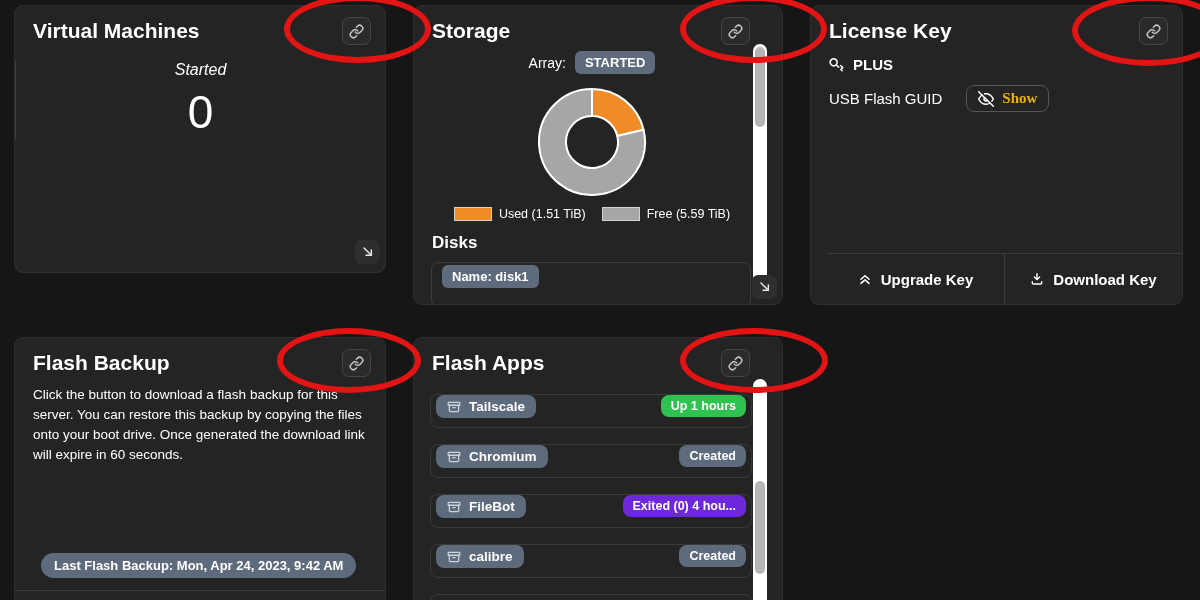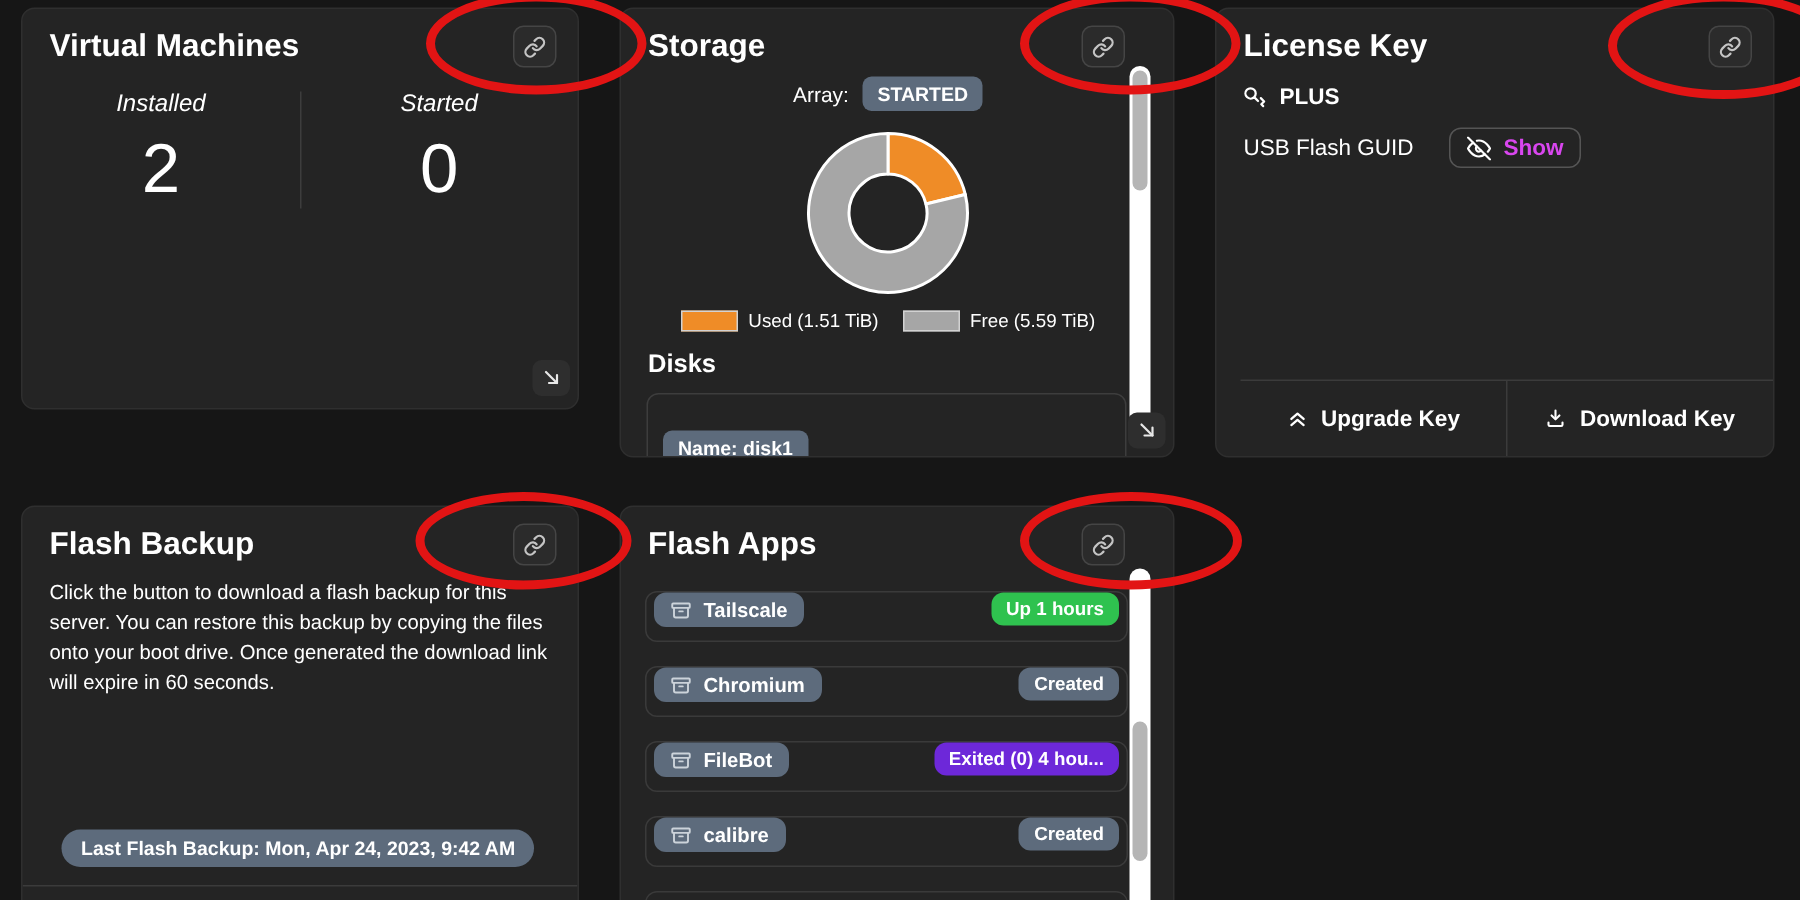--- a/index.html
+++ b/index.html
@@ -50,44 +50,44 @@
     padding: 4px 10px; border-radius: 6px; display: inline-flex; align-items: center; gap: 8px;
   }
   .donut-wrap { display: flex; justify-content: center; margin: 9px 30px 0 18px; }
   .legend { display: flex; justify-content: center; align-items: center; gap: 16px;
             margin: 6px 30px 0 18px; height: 16px; }
   .legend-item { display: flex; align-items: flex-start; gap: 7px; font-size: 12.5px; }
   .legend-swatch { width: 38px; height: 14px; border: 1px solid #d2d2d2; display: inline-block; }
   .disks-heading { font-size: 17px; font-weight: bold; margin: 9px 30px 0 18px; line-height: 24px; }
   .disks-box {
     border: 1px solid #3d3d3d; border-radius: 8px;
-    margin: 7px 31px 0 17px; height: 46px; padding: 24px 10px;
+    margin: 7px 31px 0 17px; height: 46px; padding: 2px 10px;
   }
   .scrollbar {
     position: absolute; width: 14px; background: #ffffff; border-radius: 7px;
   }
   .scroll-thumb {
     position: absolute; left: 2px; width: 10px; background: #b5b5b5; border-radius: 5px;
   }
   .resize-handle {
     position: absolute; right: 5px; bottom: 5px; width: 25px; height: 24px;
     background: #2e2e2e; border-radius: 6px;
     display: flex; align-items: center; justify-content: center; cursor: nwse-resize;
   }
 
   
   .license-row1 { margin: 9px 18px 0; display: flex; align-items: center; gap: 9px;
                   font-size: 15px; font-weight: bold; height: 20px; }
   .license-row2 { margin: 11px 18px 0; display: flex; align-items: center; gap: 24px; font-size: 15px; }
   .show-btn {
     display: inline-flex; align-items: center; gap: 8px;
-    background: transparent; color: #d946ef;
+    background: transparent; color: #eab308;
     border: 1.5px solid #555; border-radius: 8px; padding: 4px 11px;
     font-size: 15px; font-weight: bold; cursor: pointer;
-    font-family: Liberation Sans, sans-serif;
+    font-family: Liberation Serif, serif;
   }
   .license-footer {
     position: absolute; left: 16px; right: 0; bottom: 0; height: 51px;
     border-top: 1px solid #3b3b3b; display: flex;
   }
   .footer-btn {
     flex: 1; display: flex; align-items: center; justify-content: center; gap: 9px;
     font-size: 15px; font-weight: bold; cursor: pointer;
   }
   .footer-btn.first { border-right: 1px solid #3b3b3b; }
@@ -140,24 +140,20 @@
     <div class="link-btn">
       <span>
         <svg viewBox="0 0 24 24" width="15" height="15" fill="none" stroke="#c4c4c4" stroke-width="2.4" stroke-linecap="round" stroke-linejoin="round">
             <path d="M10 13a5 5 0 0 0 7.54.54l3-3a5 5 0 0 0-7.07-7.07l-1.72 1.71"></path>
             <path d="M14 11a5 5 0 0 0-7.54-.54l-3 3a5 5 0 0 0 7.07 7.07l1.71-1.71"></path>
           </svg>
       </span>
     </div>
   </div>
   <div class="vm-stats">
-    <div class="vm-stat">
-      <div class="vm-label">Installed</div>
-      <div class="vm-value">2</div>
-    </div>
     <div class="vm-divider"></div>
     <div class="vm-stat">
       <div class="vm-label">Started</div>
       <div class="vm-value">0</div>
     </div>
   </div>
   <div class="resize-handle" style="bottom:8px;">
     <span>
       <svg viewBox="0 0 24 24" width="16" height="16" fill="none" stroke="#e8e8e8" stroke-width="2.2" stroke-linecap="round" stroke-linejoin="round">
           <line x1="6" y1="6" x2="17" y2="17"></line>

